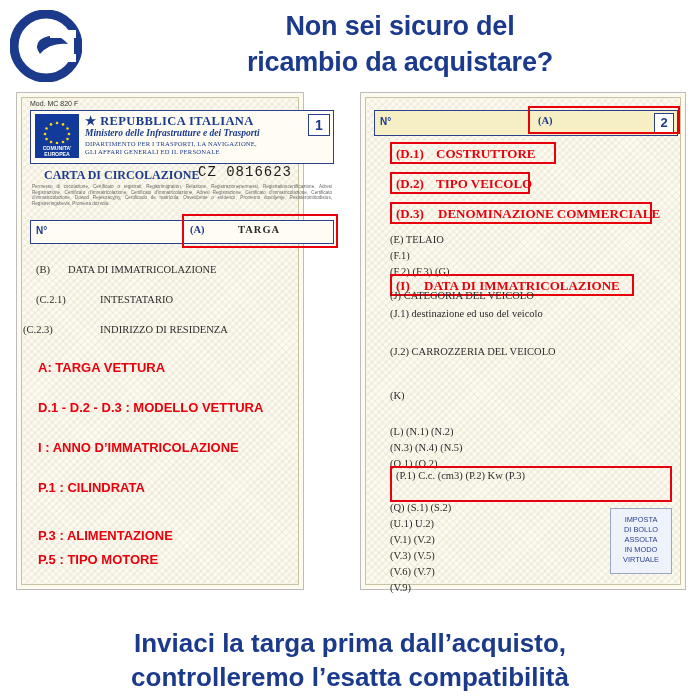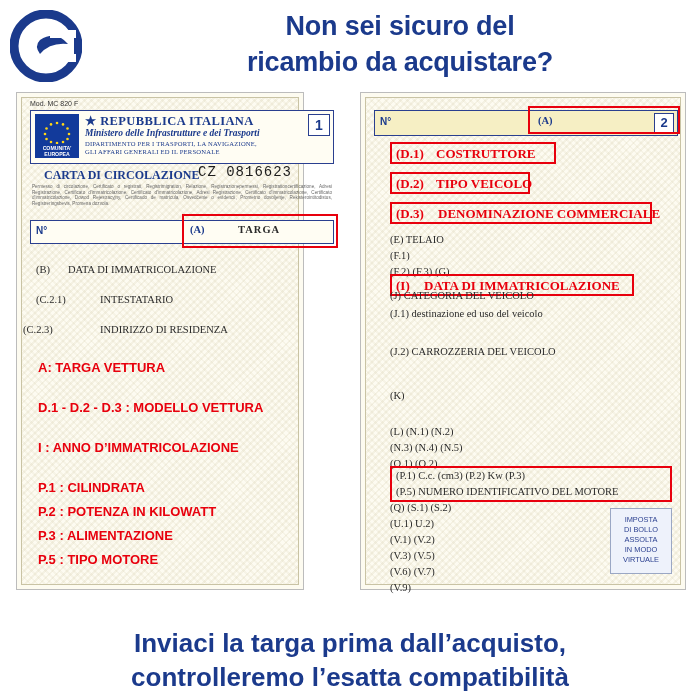--- a/index.html
+++ b/index.html
@@ -214,21 +214,20 @@
       <div class="fieldrow" style="left:14px;top:196px;">(C.2.1)</div>
       <div class="fieldrow" style="left:78px;top:196px;">INTESTATARIO</div>
 
       <div class="fieldrow" style="left:1px;top:226px;">(C.2.3)</div>
       <div class="fieldrow" style="left:78px;top:226px;">INDIRIZZO DI RESIDENZA</div>
 
       <div class="bullets" style="top:262px;">A: TARGA VETTURA</div>
       <div class="bullets" style="top:302px;">D.1 - D.2 - D.3 : MODELLO VETTURA</div>
       <div class="bullets" style="top:342px;">I : ANNO D’IMMATRICOLAZIONE</div>
       <div class="bullets" style="top:382px;">P.1 : CILINDRATA</div>
-      <div class="bullets" style="top:406px;">P.2 : POTENZA IN KILOWATT</div>
       <div class="bullets" style="top:430px;">P.3 : ALIMENTAZIONE</div>
       <div class="bullets" style="top:454px;">P.5 :  TIPO MOTORE</div>
     </div>
   </div>
 
   <div class="doc right">
     <div class="doc-inner">
 
       <div class="rh">
         <div class="nlab">N°</div>
@@ -260,21 +259,20 @@
       <div class="fieldrow" style="left:24px;top:192px;">(J) CATEGORIA DEL VEICOLO</div>
       <div class="fieldrow" style="left:24px;top:210px;">(J.1) destinazione ed uso del veicolo</div>
       <div class="fieldrow" style="left:24px;top:248px;">(J.2) CARROZZERIA DEL VEICOLO</div>
       <div class="fieldrow" style="left:24px;top:292px;">(K)</div>
       <div class="fieldrow" style="left:24px;top:328px;">(L)                     (N.1)                          (N.2)</div>
       <div class="fieldrow" style="left:24px;top:344px;">(N.3)                   (N.4)                          (N.5)</div>
       <div class="fieldrow" style="left:24px;top:360px;">(O.1)                (O.2)</div>
 
       <div class="redbox" style="left:24px;top:368px;width:282px;height:36px;"></div>
       <div class="fieldrow" style="left:30px;top:372px;">(P.1) C.c. (cm3)        (P.2) Kw           (P.3)</div>
-      <div class="fieldrow" style="left:30px;top:388px;">(P.5) NUMERO IDENTIFICATIVO DEL MOTORE</div>
 
       <div class="fieldrow" style="left:24px;top:404px;">(Q)                     (S.1)                          (S.2)</div>
       <div class="fieldrow" style="left:24px;top:420px;">(U.1)                   U.2)</div>
       <div class="fieldrow" style="left:24px;top:436px;">(V.1)                   (V.2)</div>
       <div class="fieldrow" style="left:24px;top:452px;">(V.3)                   (V.5)</div>
       <div class="fieldrow" style="left:24px;top:468px;">(V.6)                   (V.7)</div>
       <div class="fieldrow" style="left:24px;top:484px;">(V.9)</div>
 
       <div class="bollo">
         <div>IMPOSTA</div>

